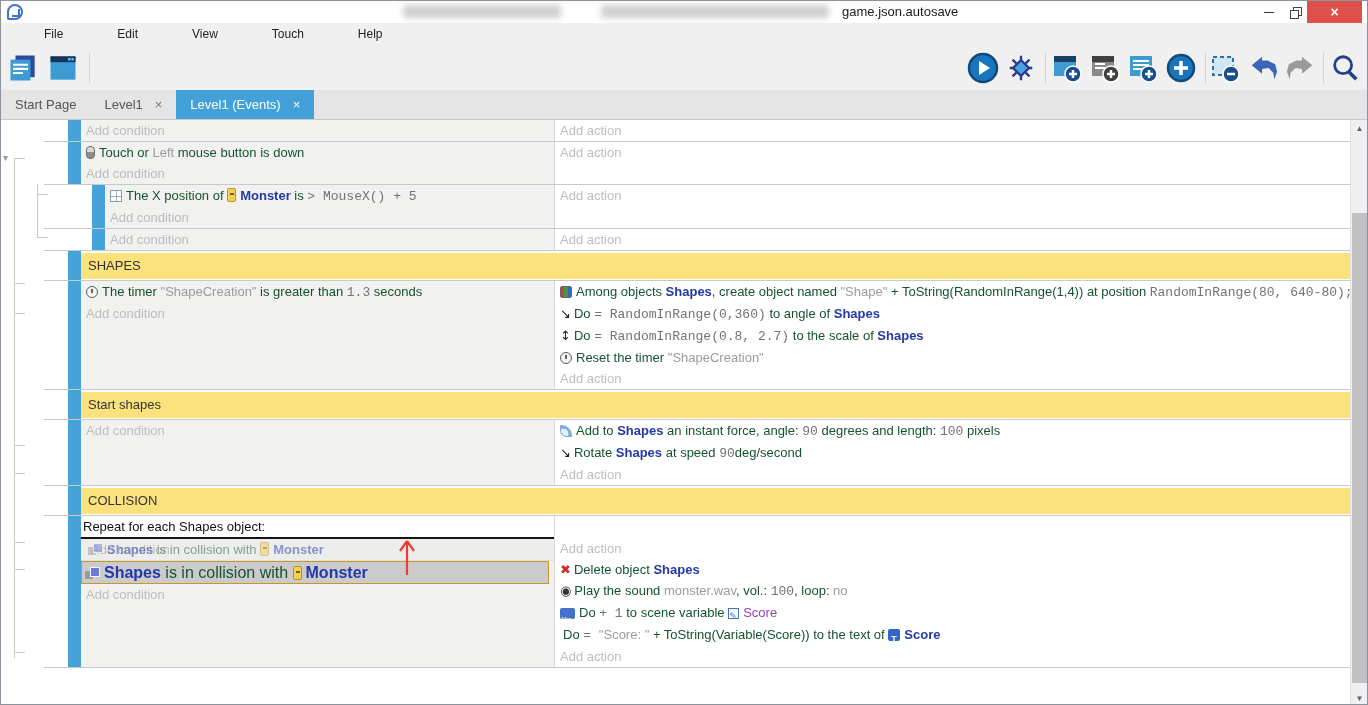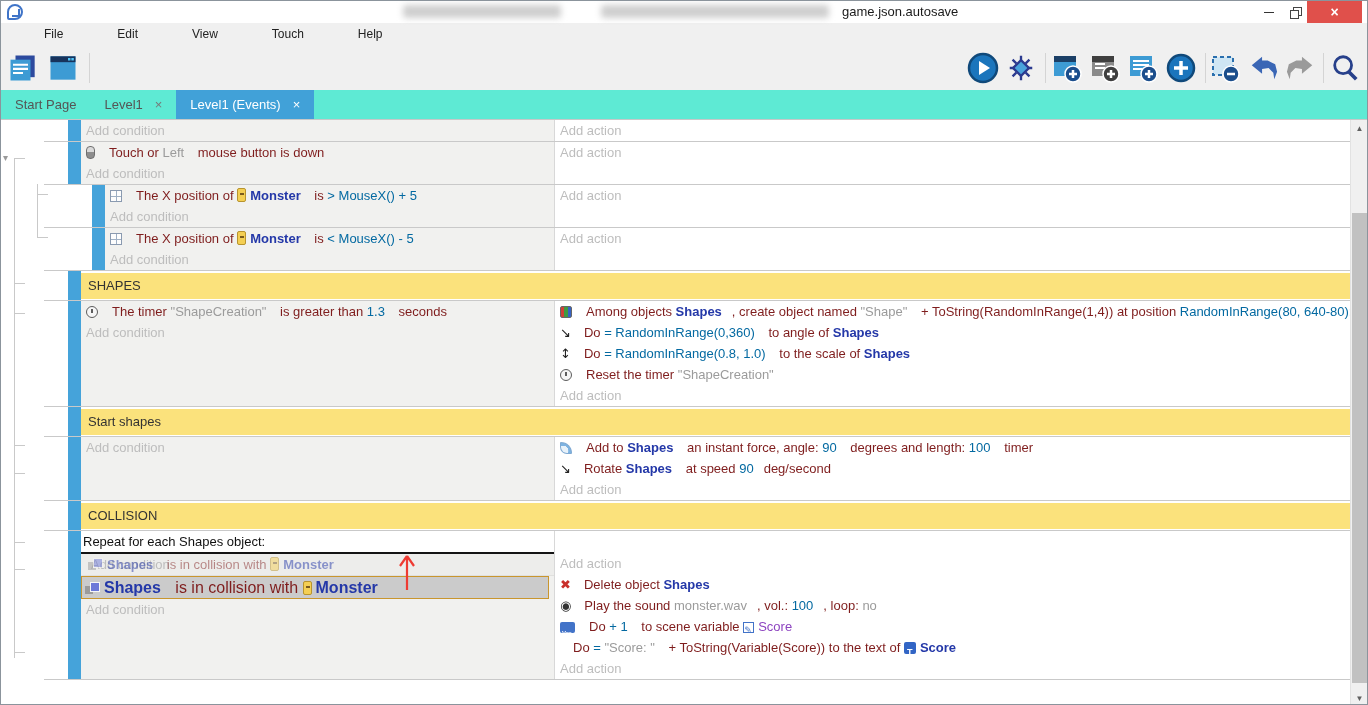--- a/index.html
+++ b/index.html
@@ -26,38 +26,38 @@
   .win-close{left:1306px;width:55px;background:#e0504b;color:#fff;font-size:14px;font-weight:bold;}
   
   .menubar{height:22px;background:#f0f0f0;display:flex;align-items:center;font-size:12px;color:#222;
            border-bottom:1px solid #f0f0f0;}
   .menubar span{padding:0 11px;cursor:default;margin-left:32px;}
   
   .toolbar{height:44px;background:#f0f0f0;position:relative;}
   .tb-icon{position:absolute;top:6px;width:32px;height:32px;display:flex;align-items:center;justify-content:center;cursor:default;}
   .tb-sep{position:absolute;top:7px;width:1px;height:30px;background:#d4d4d4;}
   
-  .tabbar{height:29px;background:#5eead4;position:relative;border-bottom:1px solid #c8c8c8;
+  .tabbar{height:29px;background:#e5e5e5;position:relative;border-bottom:1px solid #c8c8c8;
           display:flex;align-items:stretch;font-size:13px;color:#555;}
   .tab{display:flex;align-items:center;padding:0 14px;gap:12px;cursor:default;}
   .tab .x{color:#777;font-size:13px;}
   .tab.active{background:#41a1d8;color:#fff;}
   .tab.active .x{color:#fff;}
   
   .sheet{position:relative;height:587px;background:#fff;overflow:hidden;}
   .rows{position:absolute;left:0;top:0;width:1351px;padding-left:43px;}
   .row{display:flex;align-items:stretch;border-bottom:1px solid #c9c9c9;background:#fff;}
   .gutter{background:#fff;flex:none;}
   .bar{width:13px;flex:none;background:#45a3da;}
   .cond{flex:none;background:#f1f1ef;border-right:1px solid #d8d8d8;box-sizing:border-box;}
   .act{flex:1;background:#fff;}
   .line{min-height:21px;line-height:21px;padding-left:5px;font-size:13px;color:#1a1a1a;}
-  .seg.t{color:#7f1d1d;margin-left:10px;}
+  .seg.t{color:#14532d;}
   .seg.obj{color:#2438a8;font-weight:bold;text-align:center;}
-  .seg.g{color:#0369a1;}
+  .seg.g{color:#737373;font-family:Liberation Mono, monospace;}
   .seg.str{color:#9b9b9b;}
   .seg.ph{color:#bdbdbd;}
   .seg.purple{color:#8d44c0;}
   
   .comment-band{flex:1;background:#fbe27c;border-top:2px solid #fff;border-bottom:1px solid #fff;
                 line-height:26px;padding-left:7px;font-size:13px;color:#333;}
   
   .fe-left{flex:none;width:474px;display:flex;flex-direction:column;background:#f1f1ef;
            border-right:1px solid #d8d8d8;box-sizing:border-box;position:relative;}
   .fe-header{background:#fff;border-bottom:2px solid #141414;height:21px;line-height:21px;
@@ -265,21 +265,20 @@
             <div class="line"><span class="seg ph">Add condition</span></div>
           </div>
           <div class="act">
             <div class="line"><span class="seg ph">Add action</span></div>
           </div>
         </div>
         <div class="row">
           <div class="gutter" style="width: 48px;"></div>
           <div class="bar"></div>
           <div class="cond" style="width: 450px;">
-            <div class="line"><span class="icon icon-position"></span><span class="seg t">The X position of </span><span class="icon icon-monster"></span><span class="seg obj">Monster</span><span class="seg t"> is </span><span class="seg g">&lt; MouseX() - 5</span></div>
             <div class="line"><span class="seg ph">Add condition</span></div>
           </div>
           <div class="act">
             <div class="line"><span class="seg ph">Add action</span></div>
           </div>
         </div>
         <div class="row">
           <div class="gutter" style="width: 24px;"></div>
           <div class="bar"></div>
           <div class="comment-band">SHAPES</div>
@@ -287,38 +286,38 @@
         <div class="row">
           <div class="gutter" style="width: 24px;"></div>
           <div class="bar"></div>
           <div class="cond" style="width: 474px;">
             <div class="line"><span class="icon icon-timer"></span><span class="seg t">The timer </span><span class="seg str">"ShapeCreation"</span><span class="seg t"> is greater than </span><span class="seg g">1.3</span><span class="seg t"> seconds</span></div>
             <div class="line"><span class="seg ph">Add condition</span></div>
           </div>
           <div class="act">
             <div class="line"><span class="icon icon-create"></span><span class="seg t">Among objects </span><span class="seg obj">Shapes</span><span class="seg t">, create object named </span><span class="seg str">"Shape"</span><span class="seg t"> + ToString(RandomInRange(1,4)) at position </span><span class="seg g">RandomInRange(80, 640-80);-100</span></div>
             <div class="line"><span class="char-icon" style="color: rgb(34, 34, 34);">↘</span><span class="seg t">Do </span><span class="seg g">= RandomInRange(0,360)</span><span class="seg t"> to angle of </span><span class="seg obj">Shapes</span></div>
-            <div class="line"><span class="char-icon" style="color: rgb(34, 34, 34);">↕</span><span class="seg t">Do </span><span class="seg g">= RandomInRange(0.8, 1.0)</span><span class="seg t"> to the scale of </span><span class="seg obj">Shapes</span></div>
+            <div class="line"><span class="char-icon" style="color: rgb(34, 34, 34);">↕</span><span class="seg t">Do </span><span class="seg g">= RandomInRange(0.8, 2.7)</span><span class="seg t"> to the scale of </span><span class="seg obj">Shapes</span></div>
             <div class="line"><span class="icon icon-timer"></span><span class="seg t">Reset the timer </span><span class="seg str">"ShapeCreation"</span></div>
             <div class="line"><span class="seg ph">Add action</span></div>
           </div>
         </div>
         <div class="row">
           <div class="gutter" style="width: 24px;"></div>
           <div class="bar"></div>
           <div class="comment-band">Start shapes</div>
         </div>
         <div class="row">
           <div class="gutter" style="width: 24px;"></div>
           <div class="bar"></div>
           <div class="cond" style="width: 474px;">
             <div class="line"><span class="seg ph">Add condition</span></div>
           </div>
           <div class="act">
-            <div class="line"><span class="icon icon-force"></span><span class="seg t">Add to </span><span class="seg obj">Shapes</span><span class="seg t"> an instant force, angle: </span><span class="seg g">90</span><span class="seg t"> degrees and length: </span><span class="seg g">100</span><span class="seg t"> timer</span></div>
+            <div class="line"><span class="icon icon-force"></span><span class="seg t">Add to </span><span class="seg obj">Shapes</span><span class="seg t"> an instant force, angle: </span><span class="seg g">90</span><span class="seg t"> degrees and length: </span><span class="seg g">100</span><span class="seg t"> pixels</span></div>
             <div class="line"><span class="char-icon" style="color: rgb(34, 34, 34);">↘</span><span class="seg t">Rotate </span><span class="seg obj">Shapes</span><span class="seg t"> at speed </span><span class="seg g">90</span><span class="seg t">deg/second</span></div>
             <div class="line"><span class="seg ph">Add action</span></div>
           </div>
         </div>
         <div class="row">
           <div class="gutter" style="width: 24px;"></div>
           <div class="bar"></div>
           <div class="comment-band">COLLISION</div>
         </div>
         <div class="row">

